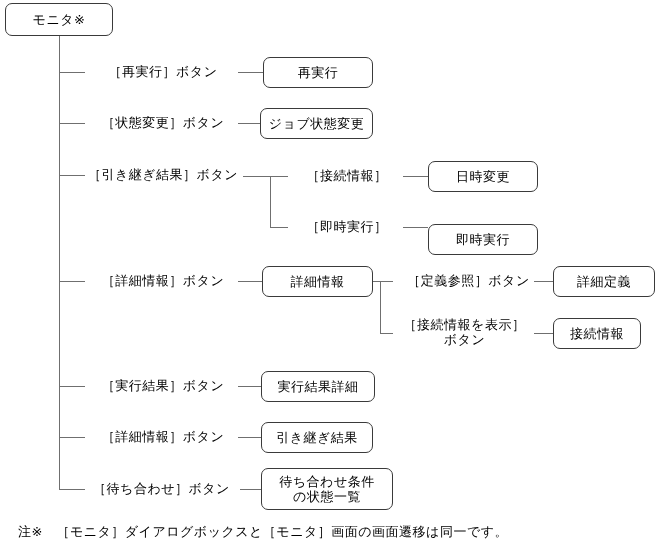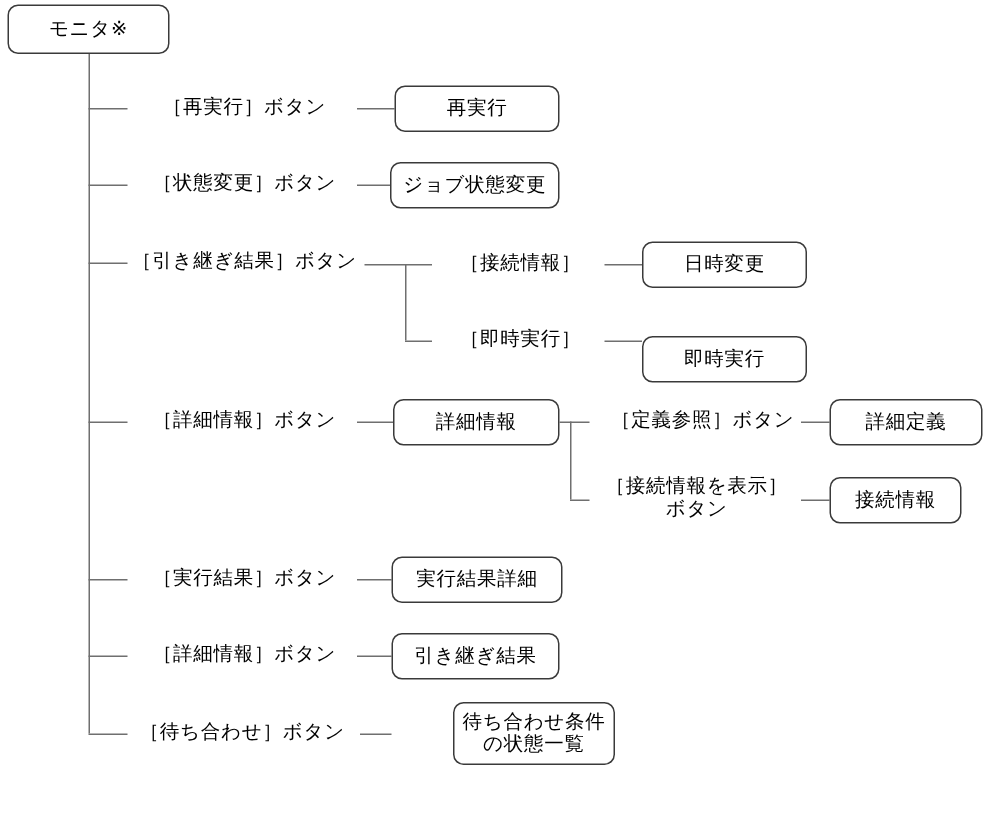--- a/index.html
+++ b/index.html
@@ -110,17 +110,18 @@
   <div class="node" style="left:261px;top:371px;width:114px;height:31px;">実行結果詳細</div>
 
   <div class="hline" style="left:59px;top:437px;width:26px;"></div>
   <div class="label" style="left:88px;top:429px;width:150px;">［詳細情報］ボタン</div>
   <div class="hline" style="left:238px;top:437px;width:23px;"></div>
   <div class="node" style="left:261px;top:422px;width:112px;height:31px;">引き継ぎ結果</div>
 
   <div class="hline" style="left:59px;top:489px;width:26px;"></div>
   <div class="label" style="left:84px;top:481px;width:155px;">［待ち合わせ］ボタン</div>
   <div class="hline" style="left:240px;top:489px;width:21px;"></div>
-  <div class="node" style="left:261px;top:468px;width:108px;height:42px;margin-left:41px;">待ち合わせ条件
+  <div class="node" style="left:261px;top:468px;width:132px;height:42px;">待ち合わせ条件
 の状態一覧</div>
 
+  <div class="footnote" style="left:18px;top:524px;">注※　［モニタ］ダイアログボックスと［モニタ］画面の画面遷移は同一です。</div>
 
 </div>
 
 </body></html>

